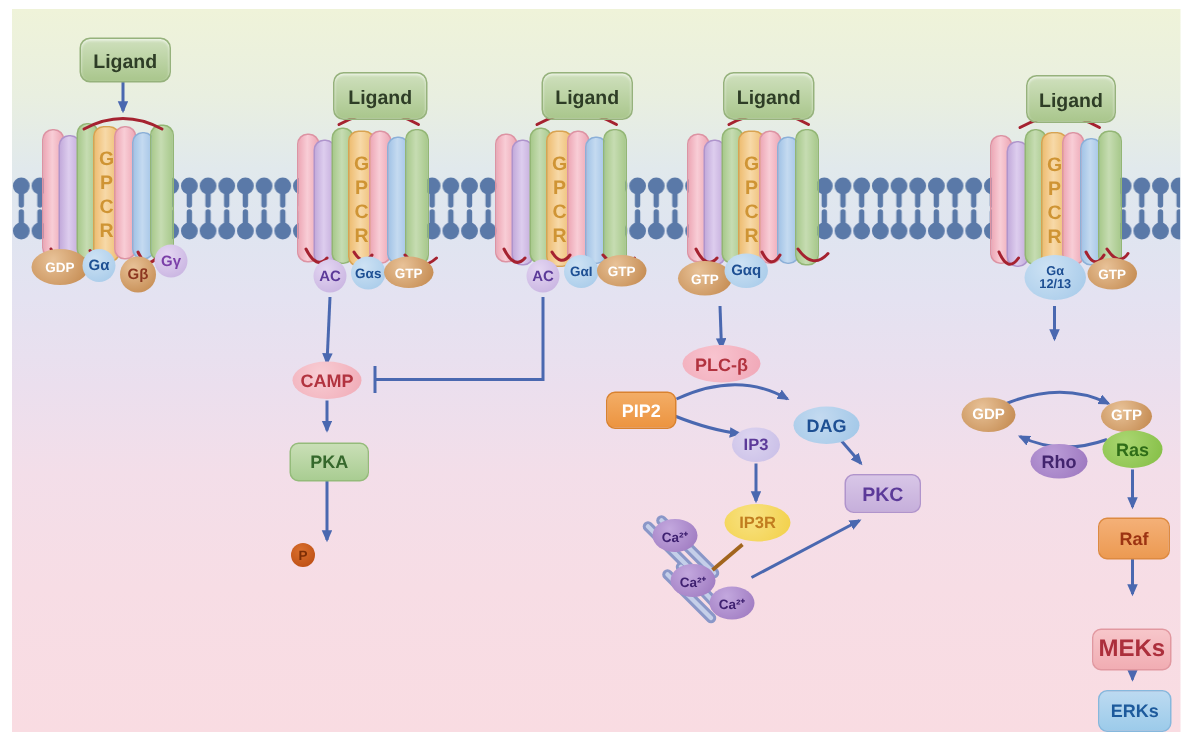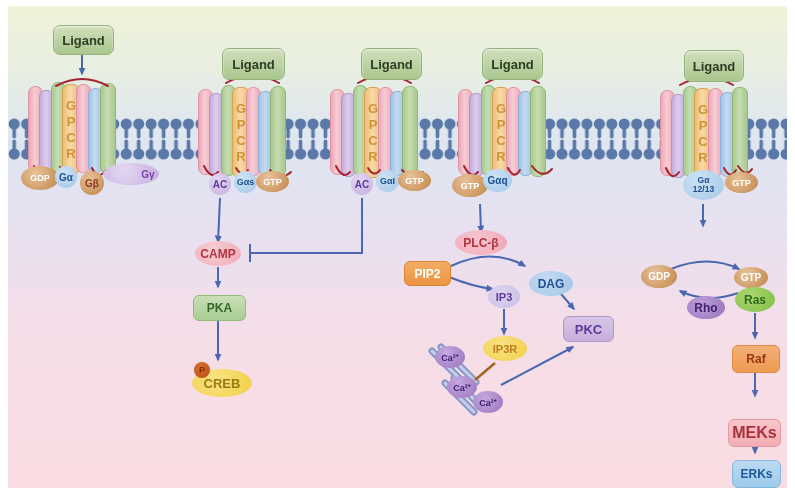--- a/index.html
+++ b/index.html
@@ -212,21 +212,21 @@
 
   <div class="node oval bubble-tan" style="left:13px;top:160px;width:38px;height:24px;">
         <span>GDP</span>
       </div>
   <div class="node oval bubble-blue" style="left:47px;top:160px;width:22px;height:22px;font-size:10px;">
         <span>Gα</span>
       </div>
   <div class="node oval bubble-tan" style="left:72px;top:165px;width:24px;height:24px;color:#8c3620;font-size:10px;">
         <span>Gβ</span>
       </div>
-  <div class="node oval bubble-purple" style="left:95px;top:157px;width:22px;height:22px;color:#7b3fa8;padding-left:34px;">
+  <div class="node oval bubble-purple" style="left:95px;top:157px;width:22px;height:22px;color:#7b3fa8;">
         <span>Gγ</span>
       </div>
 
   <div class="node oval bubble-purple" style="left:201px;top:167px;width:22px;height:22px;">
         <span>AC</span>
       </div>
   <div class="node oval bubble-blue" style="left:226px;top:165px;width:23px;height:22px;">
         <span>Gαs</span>
       </div>
   <div class="node oval bubble-tan" style="left:248px;top:165px;width:33px;height:21px;">
@@ -257,23 +257,20 @@
   <div class="node oval bubble-tan" style="left:717px;top:166px;width:33px;height:21px;">
         <span>GTP</span>
       </div>
 
   <div class="node oval camp" style="left:187px;top:235px;width:46px;height:25px;">
         <span>CAMP</span>
       </div>
   <div class="node rbox pka" style="left:185px;top:289px;width:51px;height:24px;">
         <span>PKA</span>
       </div>
-  <div class="node oval creb" style="left:184px;top:363px;width:60px;height:28px;">
-        <span>CREB</span>
-      </div>
   <div class="node oval pcircle" style="left:186px;top:356px;width:16px;height:16px;z-index:5;">
         <span>P</span>
       </div>
 
   <div class="node oval plcb" style="left:447px;top:224px;width:52px;height:25px;">
         <span>PLC-β</span>
       </div>
   <div class="node rbox pip2" style="left:396px;top:255px;width:45px;height:23px;text-align:center;">
         <span>PIP2</span>
       </div>

